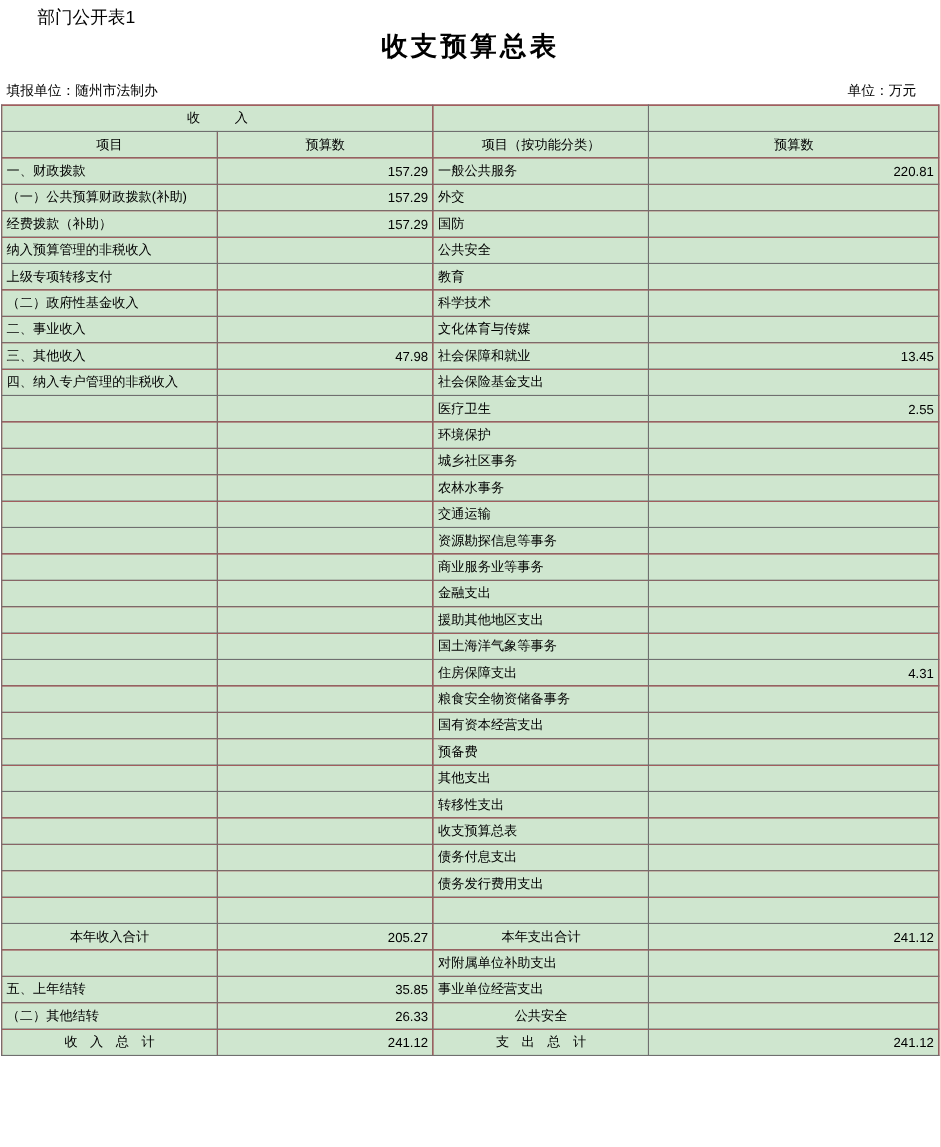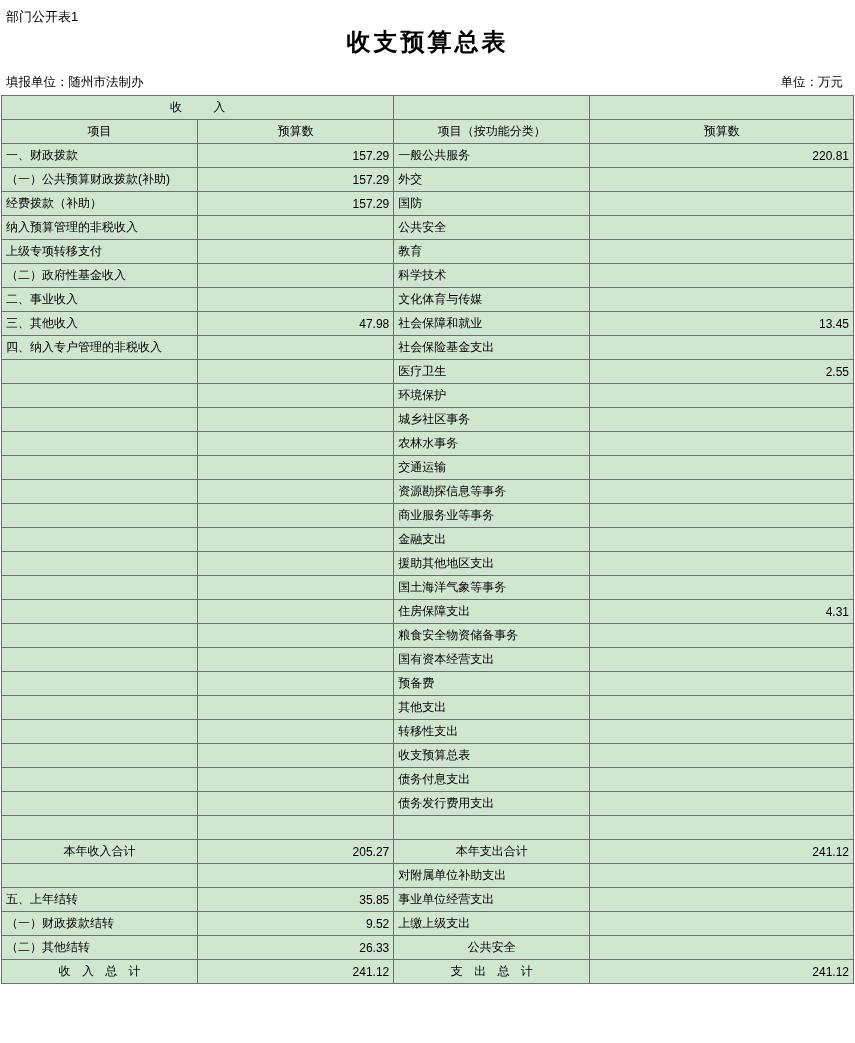--- a/index.html
+++ b/index.html
@@ -16,35 +16,36 @@
     overflow: hidden;
   }
   .page {
     position: relative;
     width: 855px;
     height: 1043px;
     box-sizing: border-box;
   }
   .top-label {
     padding: 8px 0 0 6px;
-    font-size: 13px;
+    font-size: 16px;
     line-height: 18px;
+    margin-left: 28px;
   }
   .doc-title {
     text-align: center;
     font-size: 24px;
     font-weight: bold;
     letter-spacing: 3px;
     margin-bottom: 16px;
   }
   .meta-row {
     display: flex;
     justify-content: space-between;
     align-items: flex-end;
-    padding: 0 12px 4px 6px;
+    padding: 0 22px 4px 6px;
     font-size: 12.5px;
   }
   table.budget {
     border-collapse: collapse;
     width: 853px;
     margin: 0 1px;
     table-layout: fixed;
     background: #ef4444;
   }
   table.budget td, table.budget th {
@@ -316,26 +317,20 @@
         <td class="ind0">对附属单位补助支出</td>
         <td class="num"></td>
       </tr>
       <tr>
         <td class="ind0">五、上年结转</td>
         <td class="num">35.85</td>
         <td class="ind0">事业单位经营支出</td>
         <td class="num"></td>
       </tr>
       <tr>
-        <td class="ind1">（一）财政拨款结转</td>
-        <td class="num">9.52</td>
-        <td class="ind0">上缴上级支出</td>
-        <td class="num"></td>
-      </tr>
-      <tr>
         <td class="ind1">（二）其他结转</td>
         <td class="num">26.33</td>
         <td class="total-label">公共安全</td>
         <td class="num"></td>
       </tr>
 
       <tr>
         <td class="grand-label">收  入  总  计</td>
         <td class="num">241.12</td>
         <td class="grand-label">支  出  总  计</td>

